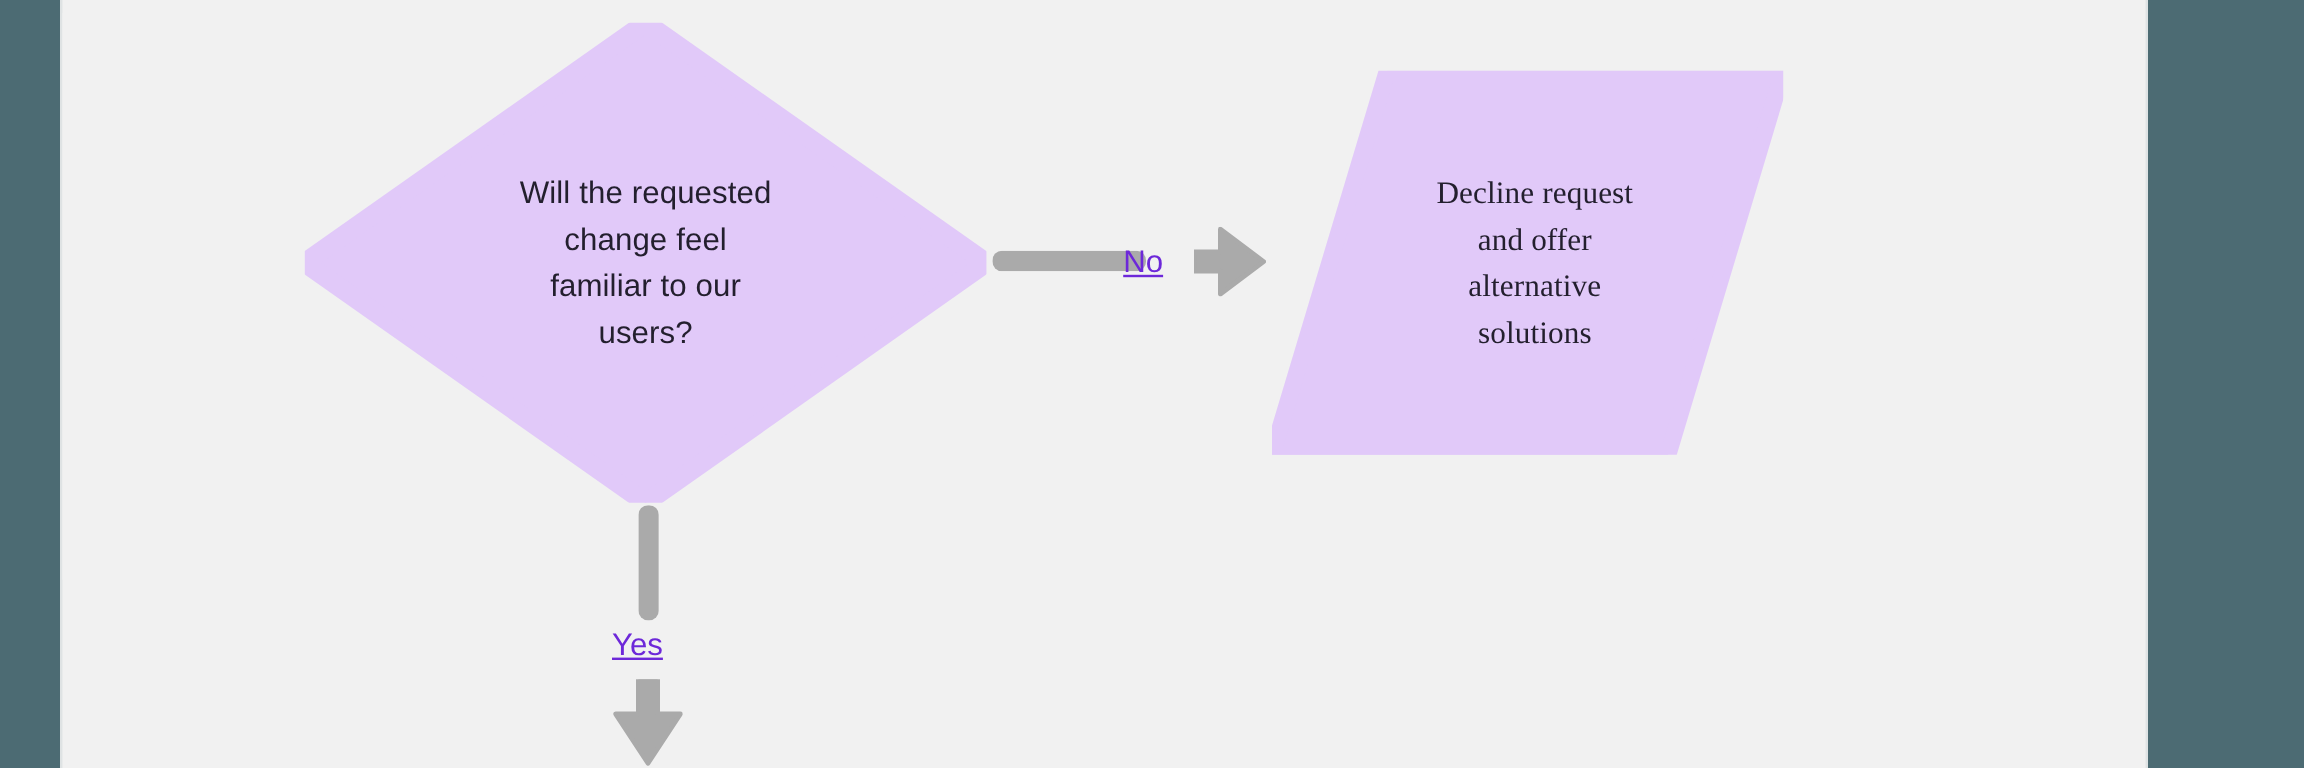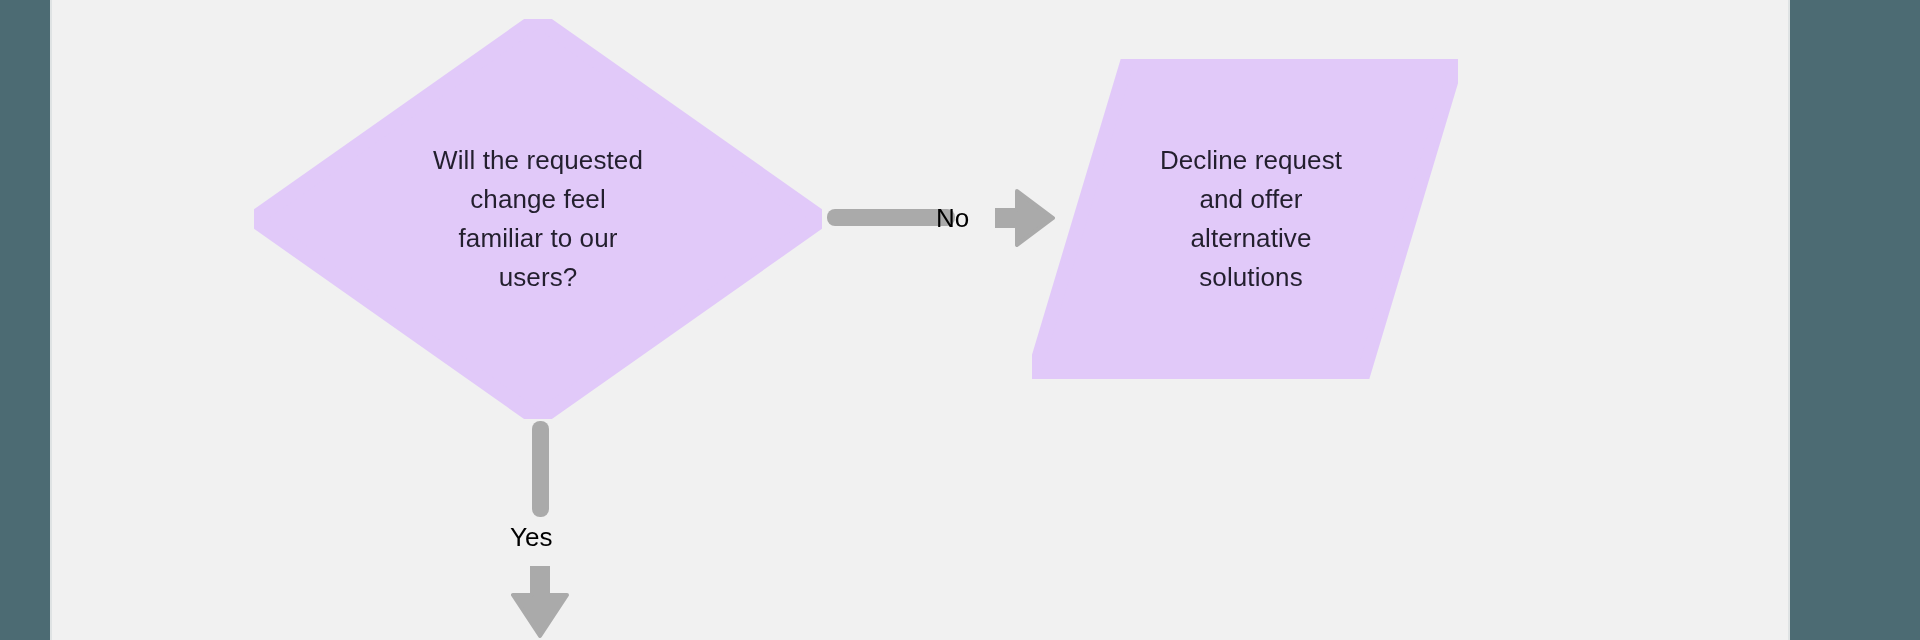--- a/index.html
+++ b/index.html
@@ -51,24 +51,25 @@
     top: 8px;
     width: 568px;
     height: 400px;
   }
   .node-decision .shape {
     position: absolute;
     inset: 0;
   }
   .node-process {
     position: absolute;
-    left: 980px;
+    left: 1008px;
     top: 48px;
     width: 426px;
     height: 320px;
+    font-family: Liberation Serif, serif;
   }
   .node-process .shape {
     position: absolute;
     inset: 0;
   }
 
   .node-label {
     position: absolute;
     left: 50%;
     top: 50%;
@@ -108,24 +109,25 @@
   }
   .conn-yes-arrow {
     left: 459px;
     top: 555px;
     width: 58px;
     height: 85px;
   }
 
   .edge-label {
     position: absolute;
-    color: #000000;
+    color: #6d28d9;
     font-size: 26px;
     line-height: 30px;
     white-space: nowrap;
+    text-decoration: underline;
   }
   .edge-label-no  { left: 884px; top: 192px; }
   .edge-label-yes { left: 458px; top: 511px; text-align: right; }
 </style>
 </head>
 <body>
 
 <div id="screen">
 
   <div class="side-panel left"></div>

